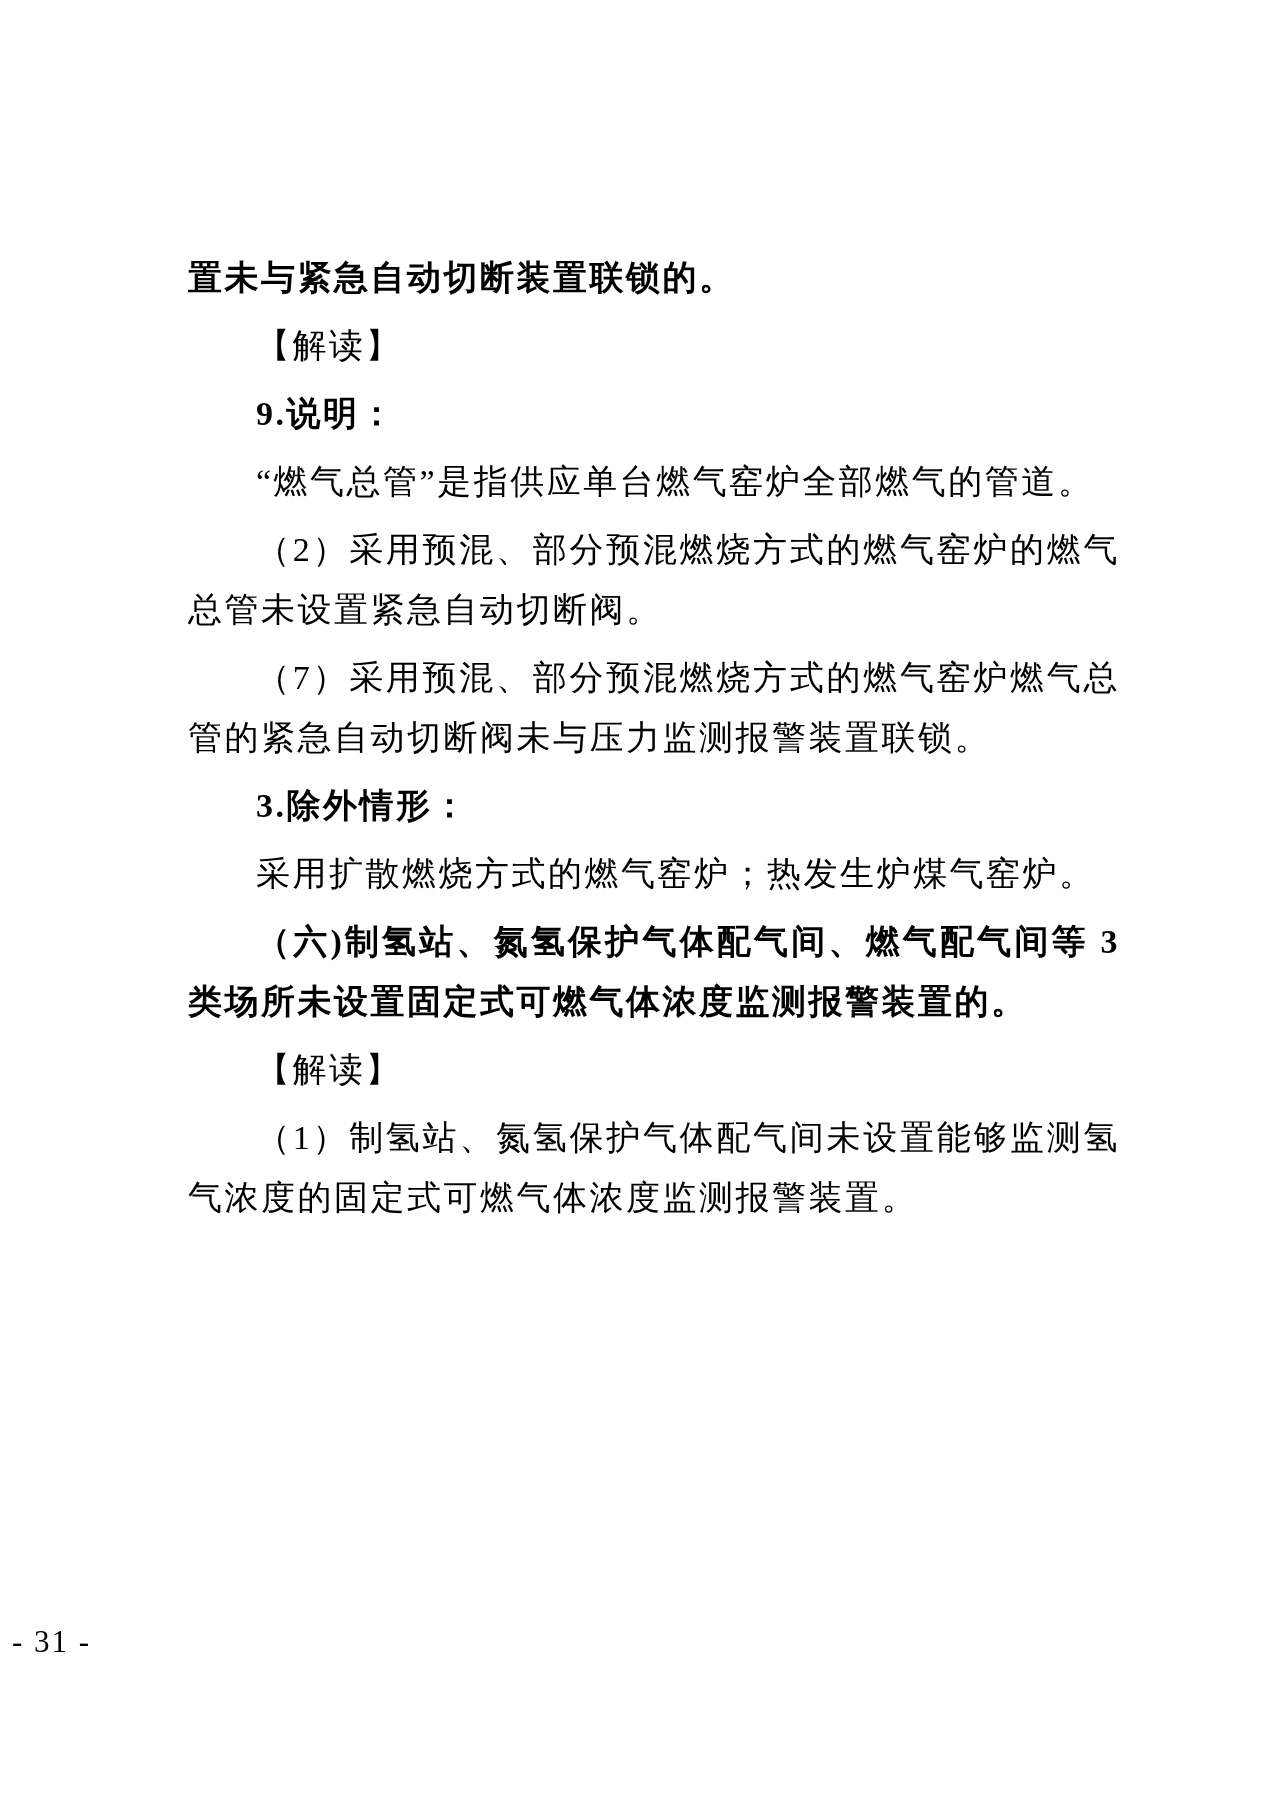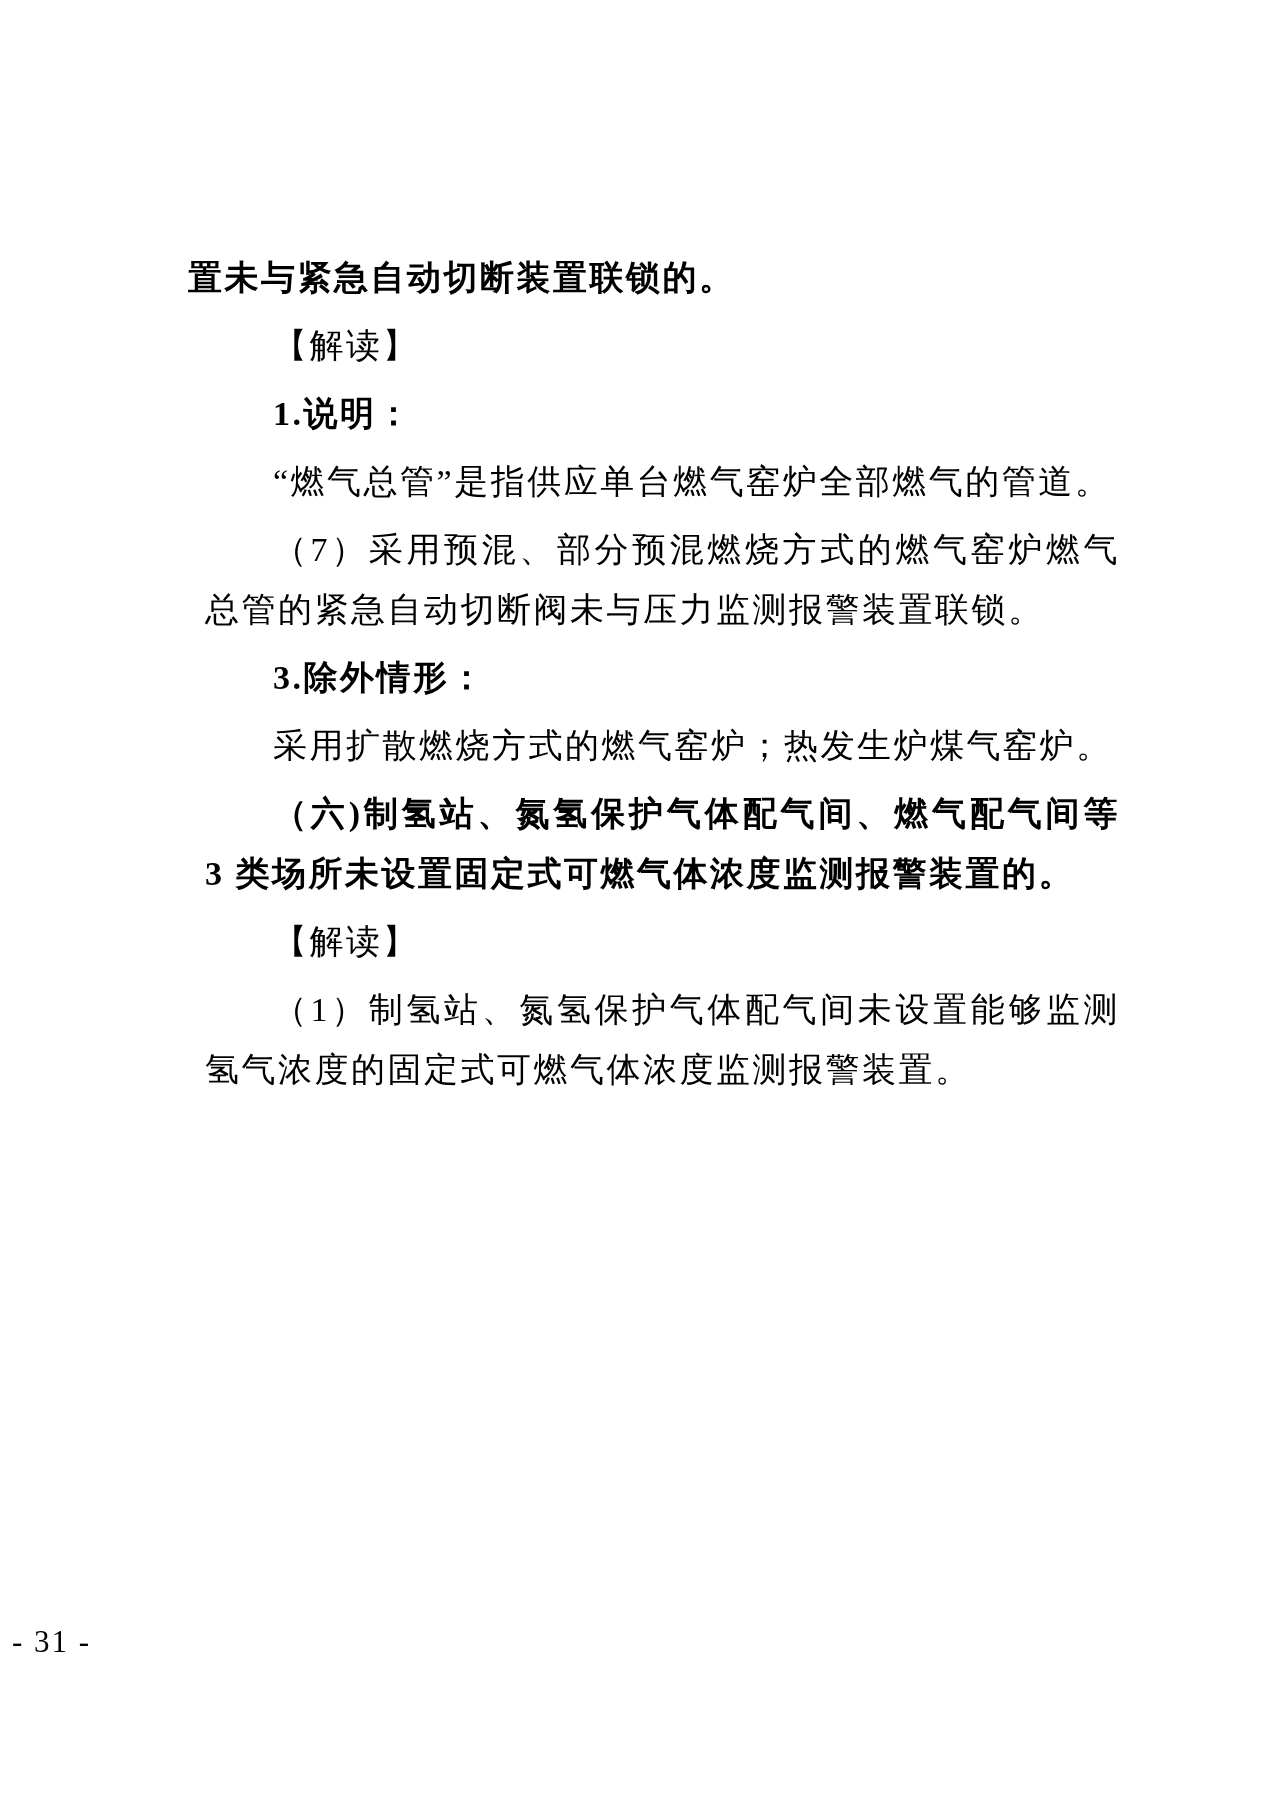--- a/index.html
+++ b/index.html
@@ -18,42 +18,43 @@
     position: absolute;
     left: 172px;
     top: 232px;
     width: 948px;
     font-size: 34px;
     line-height: 60px;
     letter-spacing: 2.5px;
     text-align: justify;
   }
   .content p { margin: 0; }
-  p.indent { text-indent: 2em; margin-left: 17px; }
+  p.indent { text-indent: 2em; }
   p.bold { font-weight: bold; }
   .page-number {
     position: absolute;
     top: 1612px;
     left: 0;
     width: 100%;
     text-align: left;
     font-size: 31px;
     letter-spacing: 2px;
     color: #000000;
   }
 </style>
 </head>
 <body>
 
 <div class="page">
   <div class="content">
     <p class="bold">置未与紧急自动切断装置联锁的。</p>
     <p class="indent">【解读】</p>
-    <p class="indent bold">1.说明：</p>
+    <p class="indent bold">9.说明：</p>
     <p class="indent">“燃气总管”是指供应单台燃气窑炉全部燃气的管道。</p>
+    <p class="indent">（2）采用预混、部分预混燃烧方式的燃气窑炉的燃气总管未设置紧急自动切断阀。</p>
     <p class="indent">（7）采用预混、部分预混燃烧方式的燃气窑炉燃气总管的紧急自动切断阀未与压力监测报警装置联锁。</p>
     <p class="indent bold">3.除外情形：</p>
     <p class="indent">采用扩散燃烧方式的燃气窑炉；热发生炉煤气窑炉。</p>
     <p class="indent bold">（六)制氢站、氮氢保护气体配气间、燃气配气间等 3 类场所未设置固定式可燃气体浓度监测报警装置的。</p>
     <p class="indent">【解读】</p>
     <p class="indent">（1）制氢站、氮氢保护气体配气间未设置能够监测氢气浓度的固定式可燃气体浓度监测报警装置。</p>
   </div>
   <div class="page-number">- 31 -</div>
 </div>
 

